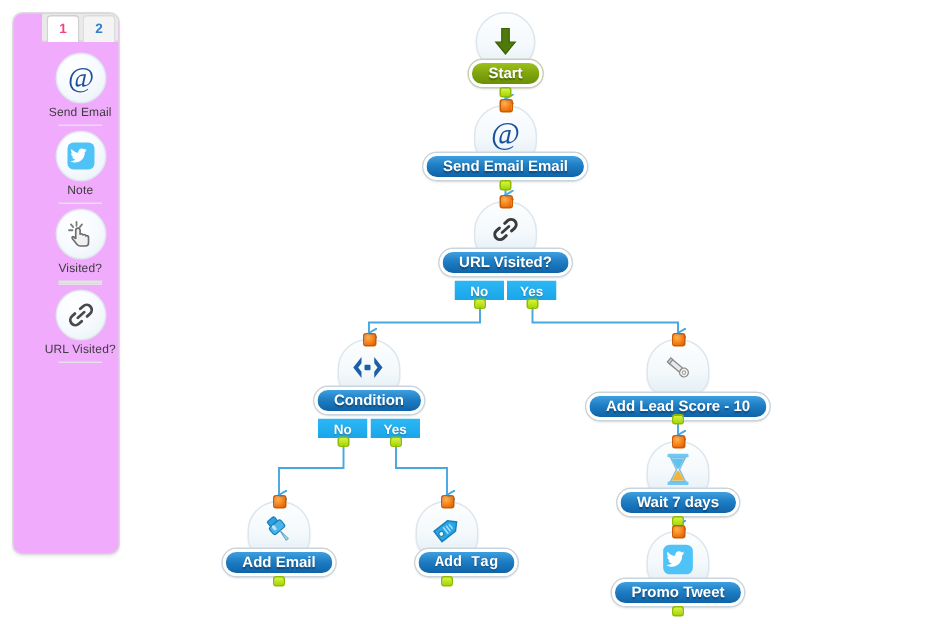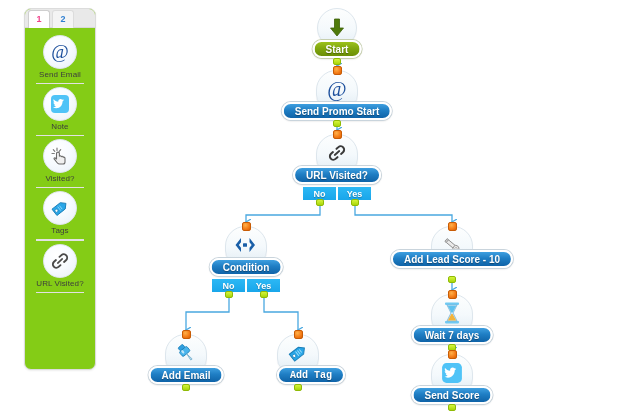--- a/index.html
+++ b/index.html
@@ -12,27 +12,28 @@
   }
   #app {
     position: relative;
     width: 628px; height: 416px;
     background: #ffffff;
   }
 
   
   #sidebar {
     position: absolute;
-    left: 24px; top: 8px;
+    left: 8px; top: 8px;
     width: 72px; height: 362px;
-    background: #84cc16;
+    background: #f0abfc;
     border: 1px solid #dcdcdc;
     border-radius: 7px;
     box-shadow: 0 1px 2px rgba(0,0,0,0.07);
     overflow: hidden;
+    padding-left: 19px;
   }
   #tabstrip {
     position: relative;
     height: 19px;
     background: #e9e9e9;
     border-bottom: 1px solid #d8d8d8;
     padding-left: 3px;
   }
   .tab {
     display: inline-block;
@@ -252,35 +253,20 @@
               <line x1="11.7" y1="4.6" x2="10.2" y2="6.4"></line>
               <line x1="3" y1="8.5" x2="5.3" y2="8.5"></line>
             </g>
             <path d="M7.5 8.5 L7.5 14 L6.2 13 C5.4 12.4 4.6 13.4 5.3 14.2 L8.4 18 C8.9 18.6 9.6 19 10.5 19 L14 19 C15.3 19 16 18.2 16 17 L16 13.3 C16 12.6 15.5 12.1 14.8 12.1 C14.6 12.1 14.4 12.2 14.2 12.3 C14.1 11.7 13.7 11.3 13.1 11.3 C12.8 11.3 12.5 11.4 12.3 11.6 C12.1 11.1 11.7 10.8 11.2 10.8 C10.9 10.8 10.6 10.9 10.4 11.1 L10.4 8.5 C10.4 7.7 9.8 7.1 9 7.1 C8.1 7.1 7.5 7.7 7.5 8.5 Z" fill="#f0f0f0" stroke="#6b6b6b" stroke-width="1.1" stroke-linejoin="round"></path>
           </svg>
         </div>
         <div class="pal-label">Visited?</div>
       </div>
       <div class="palette-sep"></div>
 
-      <div class="palette-item">
-        <div class="pal-icon">
-          <svg width="24" height="24" viewBox="0 0 24 24">
-            <g transform="rotate(-38 12 12)">
-              <path d="M5 8 L15.5 8 L19.5 12 L15.5 16 L5 16 Z" fill="#29a6e8" stroke="#1b7fb8" stroke-width="0.9"></path>
-              <circle cx="7.6" cy="12" r="1.5" fill="#ffffff" stroke="#1b7fb8" stroke-width="0.7"></circle>
-              <g stroke="#8fd6f6" stroke-width="0.9">
-                <line x1="11" y1="9.5" x2="11" y2="14.5"></line>
-                <line x1="13" y1="9.8" x2="13" y2="14.2"></line>
-              </g>
-            </g>
-          </svg>
-        </div>
-        <div class="pal-label">Tags</div>
-      </div>
       <div class="palette-sep"></div>
 
       <div class="palette-sep"></div>
 
       <div class="palette-item">
         <div class="pal-icon">
           <svg width="22" height="22" viewBox="0 0 22 22">
             <g transform="rotate(-42 11 11)" fill="none" stroke="#4a4a4a" stroke-width="1.9" stroke-linecap="round">
               <path d="M8.6 7.6 L6 7.6 A3.4 3.4 0 0 0 6 14.4 L8.6 14.4"></path>
               <path d="M13.4 7.6 L16 7.6 A3.4 3.4 0 0 1 16 14.4 L13.4 14.4"></path>
@@ -305,21 +291,21 @@
     <div class="knob-out" style="top:50px;"></div>
   </div>
 
   <div class="node" style="left:337px; top:70px;">
     <div class="knob-in" style="top:-4px;"></div>
     <div class="bubble" style="top:0px;">
       <svg width="26" height="26" viewBox="0 0 26 26">
         <text x="13" y="20" font-size="21" text-anchor="middle" font-family="'Liberation Serif',serif" fill="#1c4f9c">@</text>
       </svg>
     </div>
-    <div class="pill" style="left:0px; top:32px;">Send Promo Start</div>
+    <div class="pill" style="left:0px; top:32px;">Send Email Email</div>
     <div class="knob-out" style="top:50px;"></div>
   </div>
 
   <div class="node" style="left:337px; top:134px;">
     <div class="knob-in" style="top:-4px;"></div>
     <div class="bubble" style="top:0px;">
       <svg width="22" height="22" viewBox="0 0 22 22">
         <g transform="rotate(-42 11 11)" fill="none" stroke="#3a3a3a" stroke-width="2" stroke-linecap="round">
           <path d="M8.6 7.6 L6 7.6 A3.4 3.4 0 0 0 6 14.4 L8.6 14.4"></path>
           <path d="M13.4 7.6 L16 7.6 A3.4 3.4 0 0 1 16 14.4 L13.4 14.4"></path>
@@ -369,21 +355,21 @@
     <div class="bubble" style="top:0px;">
       <svg width="24" height="24" viewBox="0 0 24 24">
         <g transform="rotate(40 12 12)">
           <rect x="5" y="10.3" width="11" height="3.4" rx="1.2" fill="#eaeaea" stroke="#8c8c8c" stroke-width="0.9"></rect>
           <path d="M4.2 10.2 L6 10.2 L6 13.8 L4.2 13.8 Z" fill="#cfcfcf" stroke="#8c8c8c" stroke-width="0.8"></path>
           <circle cx="17.2" cy="12" r="2.9" fill="#f2f2f2" stroke="#8c8c8c" stroke-width="0.9"></circle>
           <circle cx="17.2" cy="12" r="1.1" fill="#ffffff" stroke="#9a9a9a" stroke-width="0.7"></circle>
         </g>
       </svg>
     </div>
-    <div class="pill" style="left:0px; top:24px;">Add Lead Score - 10</div>
+    <div class="pill" style="left:0px; top:36px;">Add Lead Score - 10</div>
     <div class="knob-out" style="top:50px;"></div>
   </div>
 
   <div class="node" style="left:452px; top:294px;">
     <div class="knob-in" style="top:-4px;"></div>
     <div class="bubble" style="top:0px;">
       <svg width="24" height="26" viewBox="0 0 24 26">
         <rect x="5" y="2.5" width="14" height="2.4" rx="0.8" fill="#6fc9f2"></rect>
         <rect x="5" y="21" width="14" height="2.4" rx="0.8" fill="#6fc9f2"></rect>
         <path d="M7 5 L17 5 L13 13 L17 21 L7 21 L11 13 Z" fill="#dff2fb" stroke="#7fb8d8" stroke-width="0.9"></path>
@@ -396,21 +382,21 @@
   </div>
 
   <div class="node" style="left:452px; top:354px;">
     <div class="knob-in" style="top:-4px;"></div>
     <div class="bubble" style="top:0px;">
       <svg width="22" height="22" viewBox="0 0 20 20">
         <rect x="1" y="1" width="18" height="18" rx="4" fill="#4fc3f7"></rect>
         <path d="M15 6.4c-.5.25-1 .4-1.5.45.55-.35.95-.85 1.15-1.5-.5.3-1.1.55-1.7.65-.5-.55-1.2-.85-1.95-.85-1.5 0-2.7 1.25-2.7 2.8 0 .2.02.4.07.6C6.1 8.4 4.2 7.3 2.95 5.6c-.25.4-.35.9-.35 1.4 0 .95.45 1.8 1.2 2.3-.45-.02-.85-.15-1.2-.35v.05c0 1.35.9 2.5 2.1 2.75-.2.05-.45.1-.7.1-.17 0-.35-.02-.5-.05.35 1.1 1.3 1.9 2.45 1.95-.9.75-2.05 1.2-3.3 1.2-.2 0-.4-.02-.6-.05 1.15.8 2.5 1.25 3.95 1.25 4.7 0 7.3-4.1 7.3-7.65v-.35c.5-.4.95-.85 1.3-1.35z" fill="#ffffff" transform="translate(1.2,0.6) scale(0.85)"></path>
       </svg>
     </div>
-    <div class="pill" style="left:0px; top:32px;">Send Score</div>
+    <div class="pill" style="left:0px; top:32px;">Promo Tweet</div>
     <div class="knob-out" style="top:50px;"></div>
   </div>
 
   <div class="node" style="left:186px; top:334px;">
     <div class="knob-in" style="top:-4px;"></div>
     <div class="bubble" style="top:0px;">
       <svg width="24" height="24" viewBox="0 0 24 24">
         <g transform="rotate(-40 12 12)">
           <rect x="9" y="3" width="6" height="4" rx="1" fill="#2f9fe0" stroke="#1b7fb8" stroke-width="0.8"></rect>
           <rect x="7.2" y="7" width="9.6" height="6" rx="1.4" fill="#49b4ec" stroke="#1b7fb8" stroke-width="0.8"></rect>

